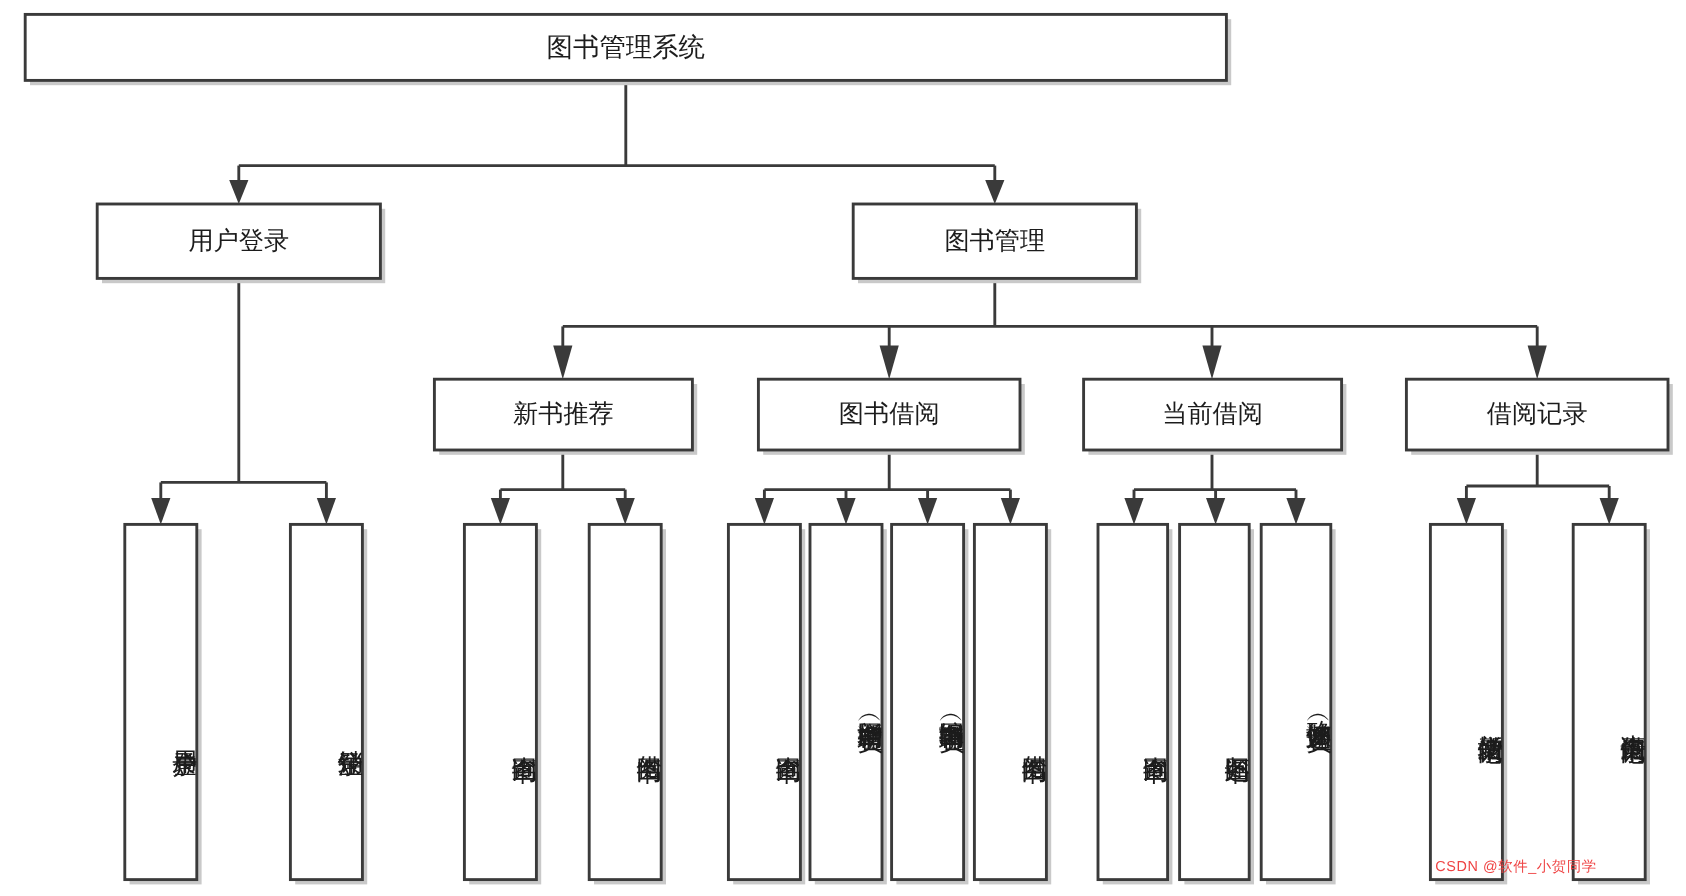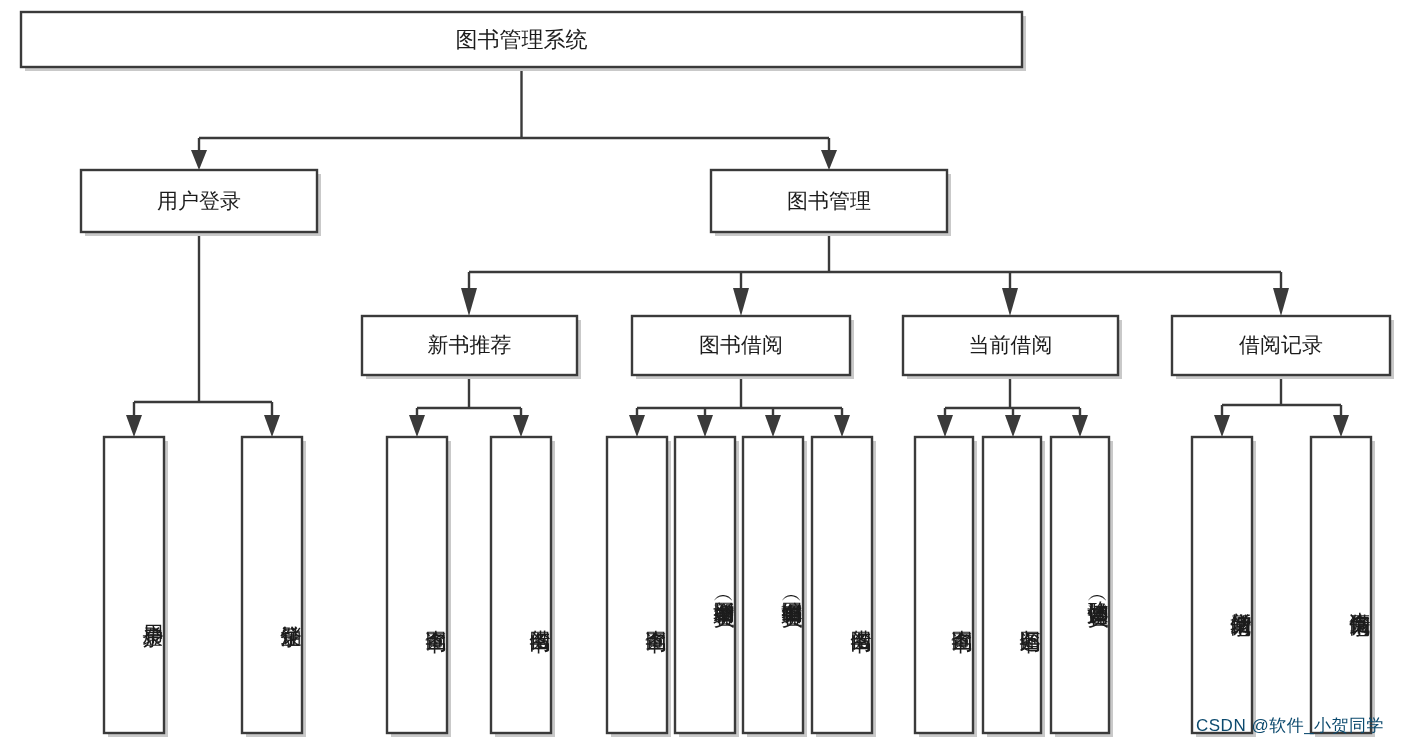--- a/index.html
+++ b/index.html
@@ -70,22 +70,22 @@
     letter-spacing: 1px;
     display: flex;
     align-items: flex-start;
     justify-content: center;
     white-space: nowrap;
     pointer-events: none;
   }
   .watermark {
     position: absolute;
     font-family: "Liberation Sans", "DejaVu Sans", sans-serif;
-    font-size: 17px;
-    color: #0c4a6e;
+    font-size: 12px;
+    color: #ef4444;
     white-space: nowrap;
     letter-spacing: 0.5px;
   }
 </style>
 </head>
 <body>
 
 <div id="diagram-root">
 
   <svg class="diagram-canvas" viewBox="0 0 1405 747" xmlns="http://www.w3.org/2000/svg">

